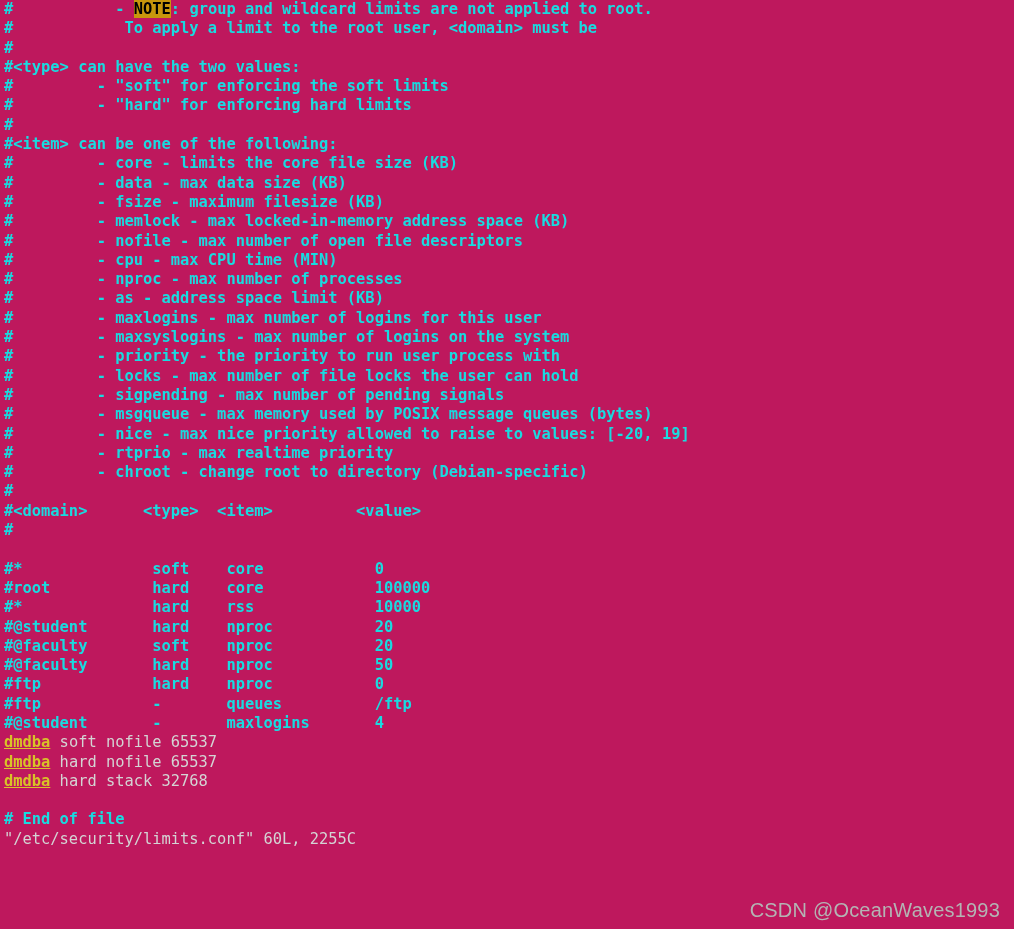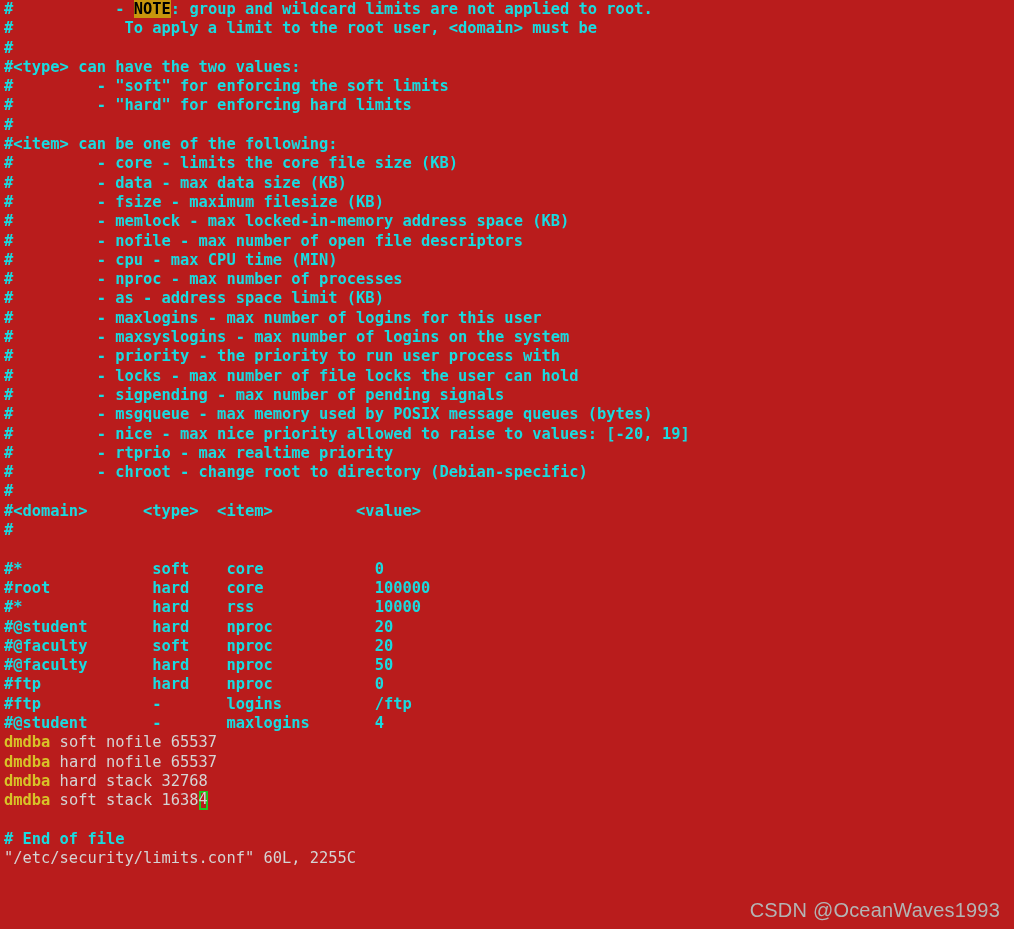--- a/index.html
+++ b/index.html
@@ -14,41 +14,41 @@
     overflow: hidden;
     position: relative;
     font-family: "DejaVu Sans Mono", "Liberation Mono", monospace;
   }
   #terminal {
     position: absolute;
     left: 0;
     top: 0;
     width: 1014px;
     height: 929px;
-    background: #b91c1c;
+    background: #be185d;
     padding: 0;
     box-sizing: border-box;
   }
   .line {
     height: 19.3px;
     line-height: 19.3px;
     font-size: 15.4px;
     letter-spacing: 0px;
     white-space: pre;
     padding-left: 4px;
     box-sizing: border-box;
     color: #19dbe0;
     font-weight: bold;
   }
   .line.blank { color: transparent; }
   
   .c-comment { color: #19dbe0; font-weight: bold; }
   
   .c-plain { color: #d4d4d4; font-weight: normal; }
-  .c-key { color: #d8c328; font-weight: bold; }
+  .c-key { color: #d8c328; font-weight: bold; text-decoration: underline; }
   .c-note {
     background: #c8960c;
     color: #000000;
     font-weight: bold;
   }
   .cursor {
     color: #d4d4d4;
     font-weight: normal;
     box-shadow: inset 0 0 0 2px #1ec91e;
     display: inline-block;
@@ -110,27 +110,26 @@
   <div class="line c-comment">#</div>
   <div class="line blank">&nbsp;</div>
 
   <div class="line c-comment">#*              soft    core            0</div>
   <div class="line c-comment">#root           hard    core            100000</div>
   <div class="line c-comment">#*              hard    rss             10000</div>
   <div class="line c-comment">#@student       hard    nproc           20</div>
   <div class="line c-comment">#@faculty       soft    nproc           20</div>
   <div class="line c-comment">#@faculty       hard    nproc           50</div>
   <div class="line c-comment">#ftp            hard    nproc           0</div>
-  <div class="line c-comment">#ftp            -       logins          /ftp</div>
+  <div class="line c-comment">#ftp            -       queues          /ftp</div>
   <div class="line c-comment">#@student       -       maxlogins       4</div>
 
   <div class="line"><span class="c-key">dmdba</span><span class="c-plain"> soft nofile 65537</span></div>
   <div class="line"><span class="c-key">dmdba</span><span class="c-plain"> hard nofile 65537</span></div>
   <div class="line"><span class="c-key">dmdba</span><span class="c-plain"> hard stack 32768</span></div>
-  <div class="line"><span class="c-key">dmdba</span><span class="c-plain"> soft stack 1638</span><span class="cursor">4</span></div>
 
   <div class="line blank">&nbsp;</div>
 
   <div class="line c-comment"># End of file</div>
   <div class="line status-line">"/etc/security/limits.conf" 60L, 2255C</div>
 
 </div>
 
 <div id="watermark">CSDN @OceanWaves1993</div>
 

